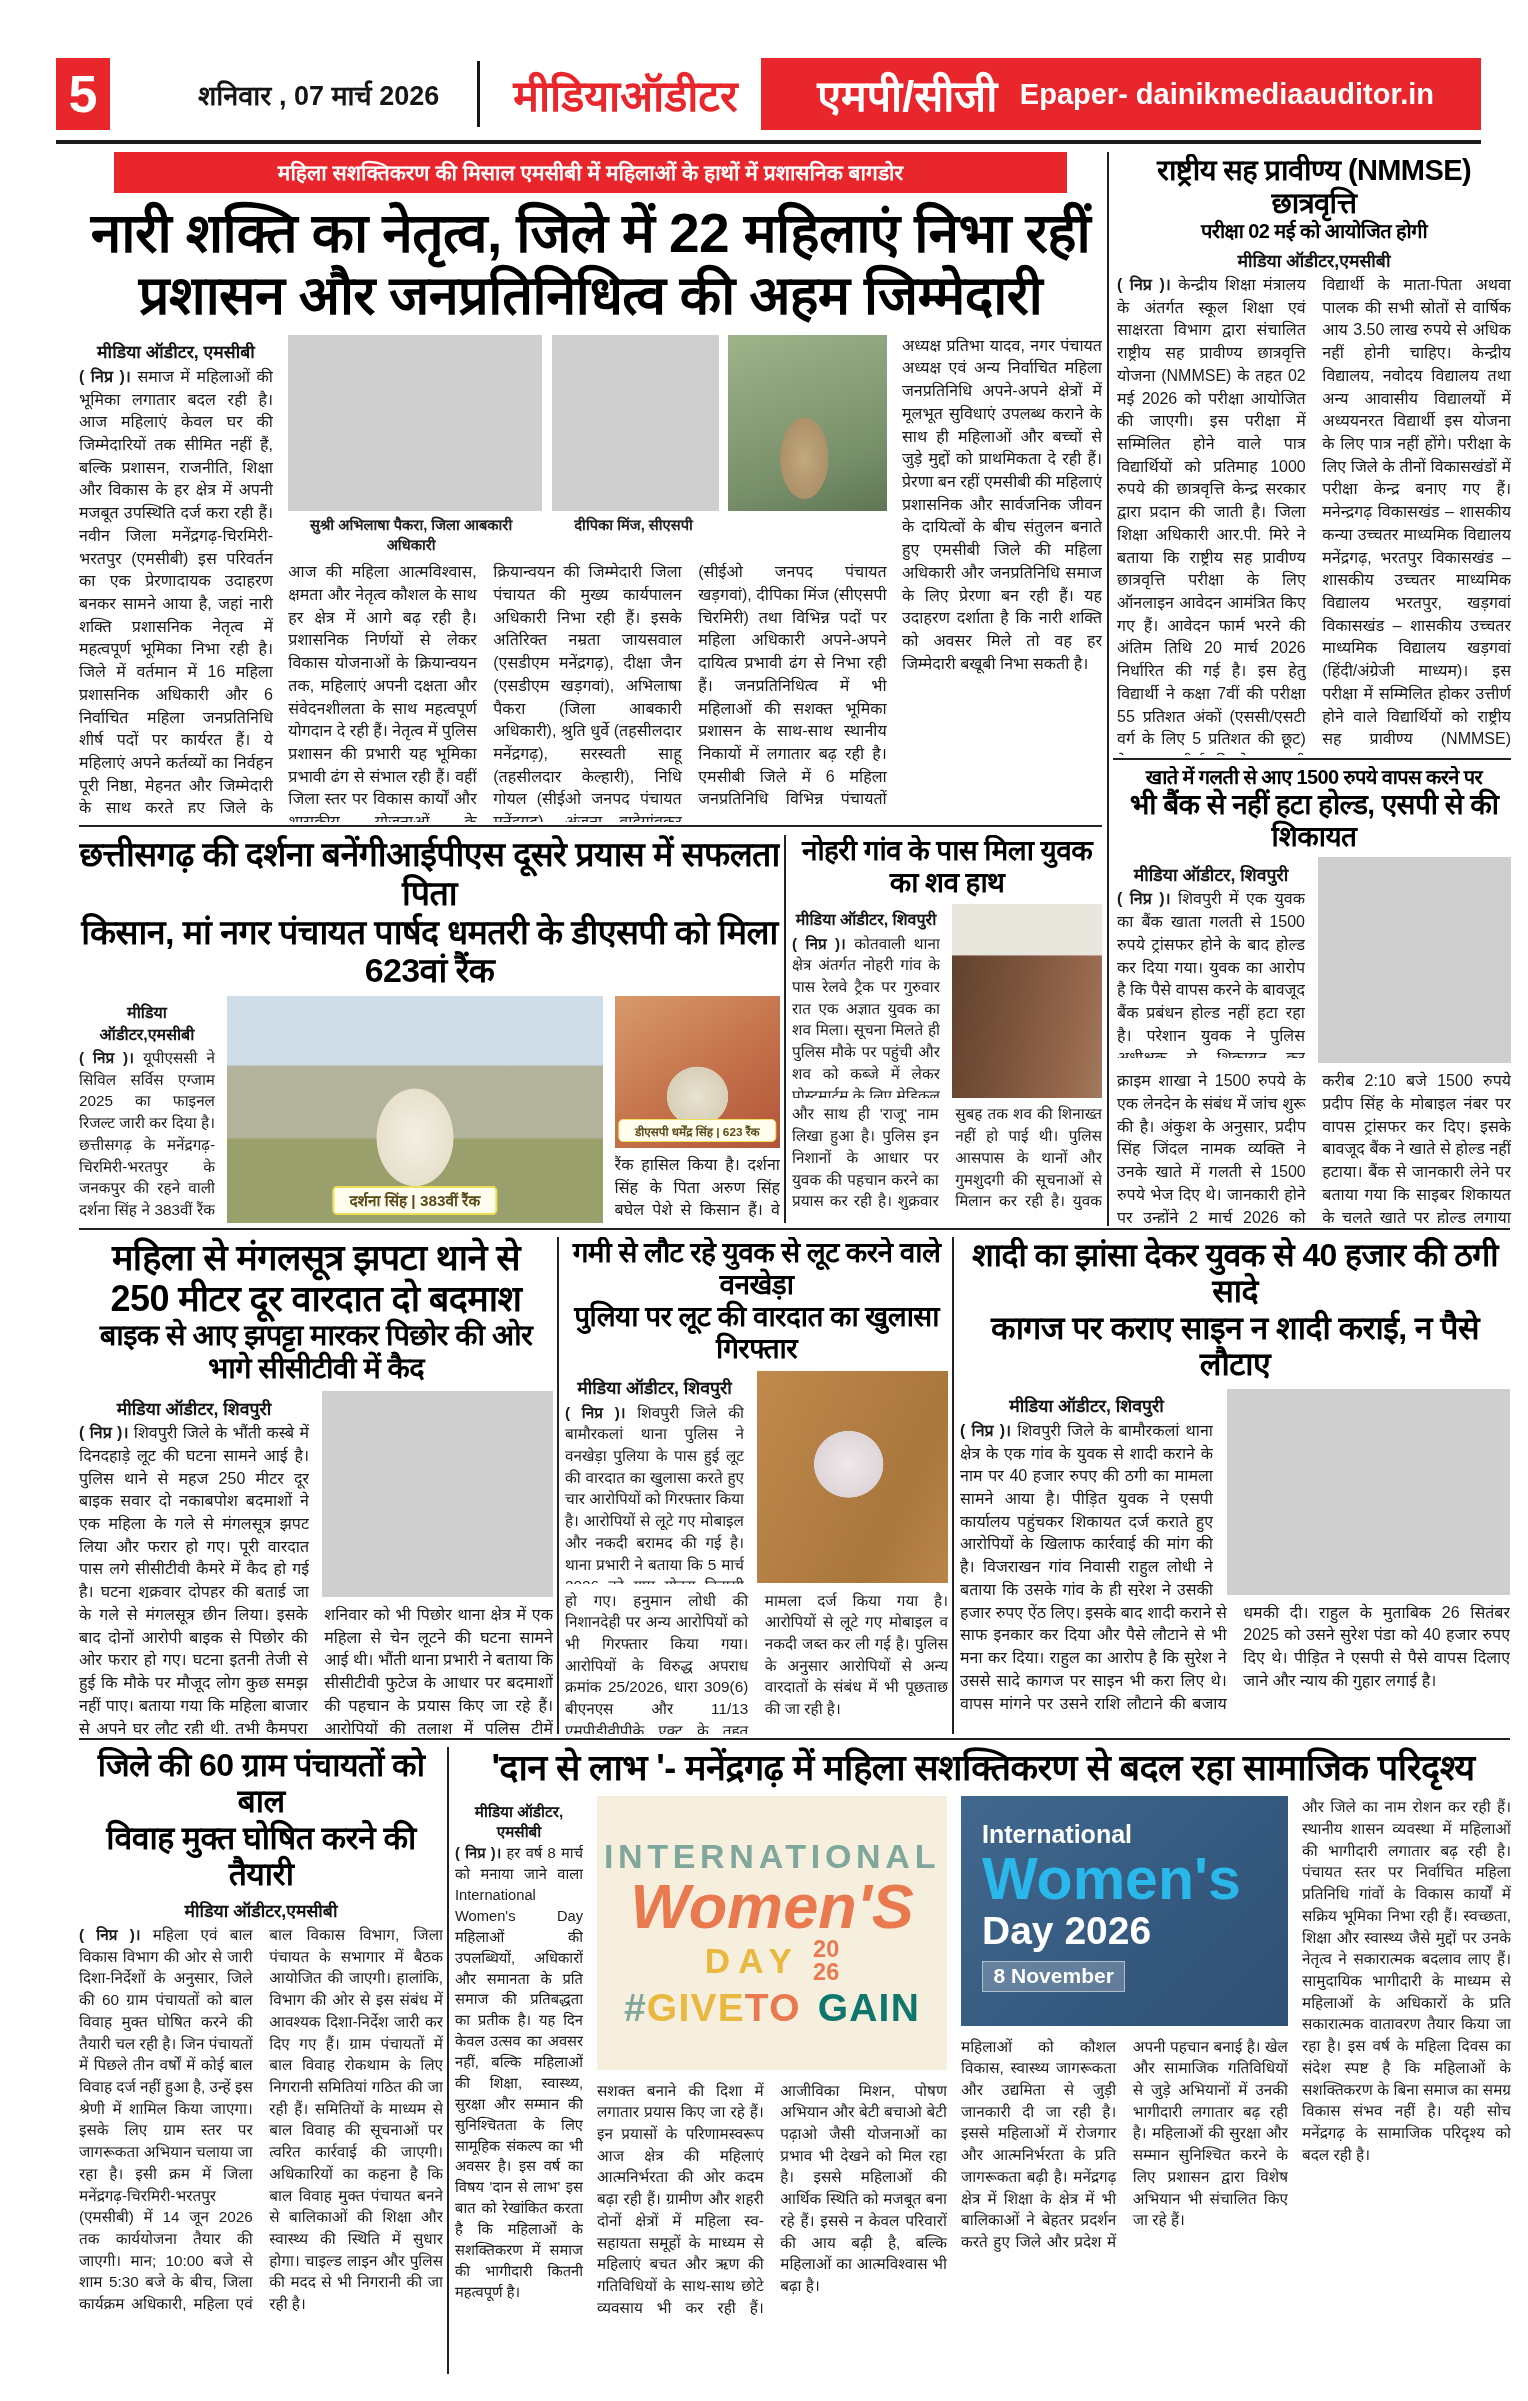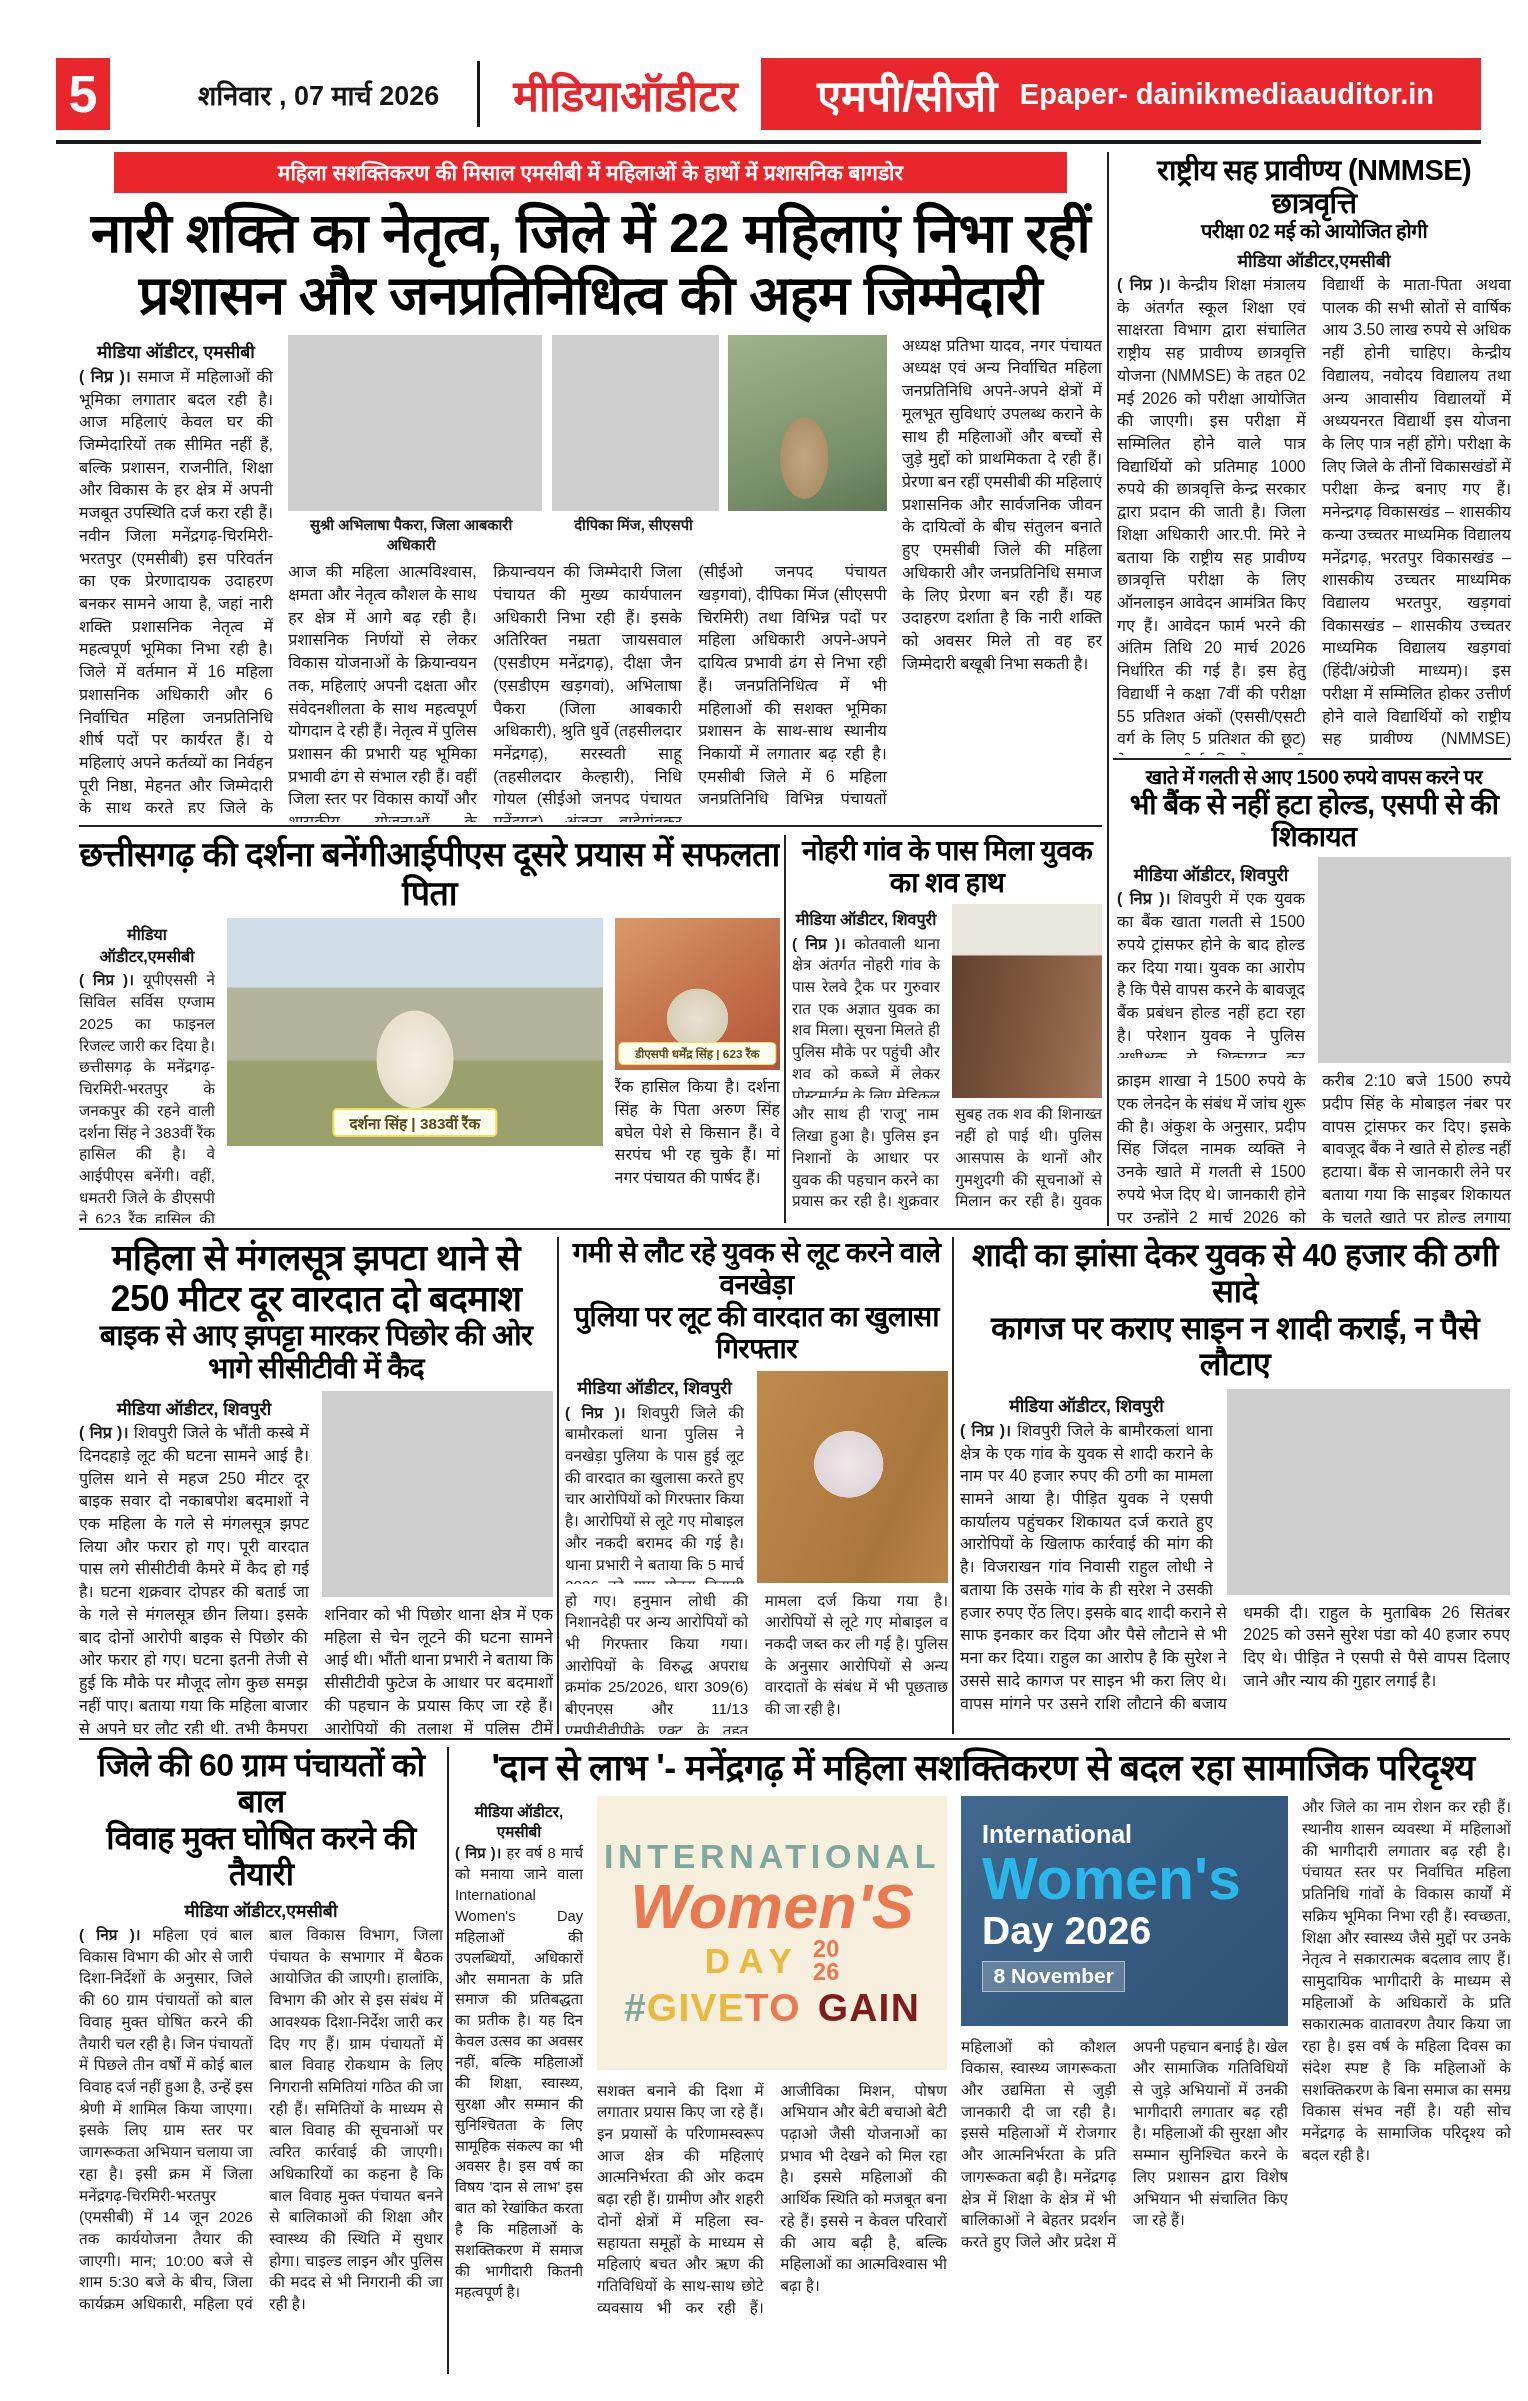--- a/index.html
+++ b/index.html
@@ -74,21 +74,21 @@
         color:#5a4a1a;white-space:nowrap;max-width:92%;overflow:hidden;text-overflow:ellipsis;}
   
   .g1{background:#f6efde;display:flex;flex-direction:column;align-items:center;justify-content:center;
       text-align:center;gap:1.2px;}
   .g1-int{color:#7fa79c;font-size:34px;font-weight:bold;letter-spacing:4.7px;}
   .g1-wom{color:#e9794f;font-size:63px;font-weight:bold;font-style:italic;line-height:.95;}
   .g1-dayrow{display:flex;align-items:center;gap:13px;}
   .g1-day{color:#e9b83f;font-size:35px;font-weight:bold;letter-spacing:8.2px;}
   .g1-year{color:#e9794f;font-size:23.5px;font-weight:bold;line-height:1.0;}
   .g1-give{font-size:39px;font-weight:bold;letter-spacing:1.2px;}
-  .g1-hash{color:#7fa79c;} .g1-givew{color:#e9b83f;} .g1-to{color:#e9794f;} .g1-gain{color:#7f1d1d;margin-left:17px;}
+  .g1-hash{color:#7fa79c;} .g1-givew{color:#e9b83f;} .g1-to{color:#e9794f;} .g1-gain{color:#0f766e;margin-left:17px;}
   .g2{background:linear-gradient(135deg,#41688e,#35597e 60%,#2f5174);position:relative;color:#fff;overflow:hidden;}
   .g2-txt{position:absolute;left:21px;top:23.5px;}
   .g2-int{font-size:25px;font-weight:bold;}
   .g2-wom{color:#2ab7ea;font-size:59px;font-weight:bold;line-height:1.02;}
   .g2-day{font-size:39px;font-weight:bold;}
   .g2-march{display:inline-block;margin-top:8.2px;background:rgba(255,255,255,.22);border:1.2px solid rgba(255,255,255,.5);
             padding:2.4px 10.6px;font-size:21px;font-weight:bold;}
   .g2-collage{position:absolute;right:0;top:0;width:46%;height:100%;
       background:
        radial-gradient(circle 14% at 78% 22%, #c9b3a0 0%, rgba(0,0,0,0) 60%),
@@ -164,20 +164,21 @@
       </div>
       <div class="ph ph-portrait" style="flex:1;"></div>
     </div>
     <div class="bt c2" style="height:165px;margin-top:7px;">क्राइम शाखा ने 1500 रुपये के एक लेनदेन के संबंध में जांच शुरू की है। अंकुश के अनुसार, प्रदीप सिंह जिंदल नामक व्यक्ति ने उनके खाते में गलती से 1500 रुपये भेज दिए थे। जानकारी होने पर उन्होंने 2 मार्च 2026 को करीब 2:10 बजे 1500 रुपये प्रदीप सिंह के मोबाइल नंबर पर वापस ट्रांसफर कर दिए। इसके बावजूद बैंक ने खाते से होल्ड नहीं हटाया। बैंक से जानकारी लेने पर बताया गया कि साइबर शिकायत के चलते खाते पर होल्ड लगाया गया है। परेशान युवक ने शुक्रवार को एसपी कार्यालय पहुंचकर आवेदन देकर न्याय की मांग की। एसपी ने बैंक अधिकारियों से बात कर समस्या के समाधान का आश्वासन दिया है।</div>
   </div>
 
   <div class="hr2" style="left:79px;top:825px;width:1023px;"></div>
 
   <div class="art" style="left:79px;top:835px;width:701px;height:388px;">
     <div class="hl" style="font-size:34px;">छत्तीसगढ़ की दर्शना बनेंगीआईपीएस  दूसरे प्रयास में सफलता  पिता</div>
+    <div class="hl" style="font-size:34px;">किसान, मां नगर पंचायत पार्षद  धमतरी के डीएसपी को मिला 623वां रैंक</div>
     <div style="display:flex;gap:11.8px;margin-top:5.9px;height:294px;">
       <div style="width:136px;flex:0 0 auto;">
         <div class="by" style="font-size:16px;">मीडिया ऑडीटर,एमसीबी</div>
         <div class="bt" style="height:259px;font-size:15.3px;"><span class="dl">( निप्र )।</span> <span>यूपीएससी ने सिविल सर्विस एग्जाम 2025 का फाइनल रिजल्ट जारी कर दिया है। छत्तीसगढ़ के मनेंद्रगढ़-चिरमिरी-भरतपुर के जनकपुर की रहने वाली दर्शना सिंह ने 383वीं रैंक हासिल की है। वे आईपीएस बनेंगी। वहीं, धमतरी जिले के डीएसपी ने 623 रैंक हासिल की है। दर्शना सिंह ने आईआईटी कानपुर से इंजीनियरिंग की पढ़ाई की है। वे शुरू से मेधावी रही हैं। वर्ष 2017-</span></div>
       </div>
       <div style="width:376px;flex:0 0 auto;">
         <div class="ph ph-parade" style="height:228px;">
           <div class="chip">दर्शना सिंह | 383वीं रैंक</div>
         </div>
 

